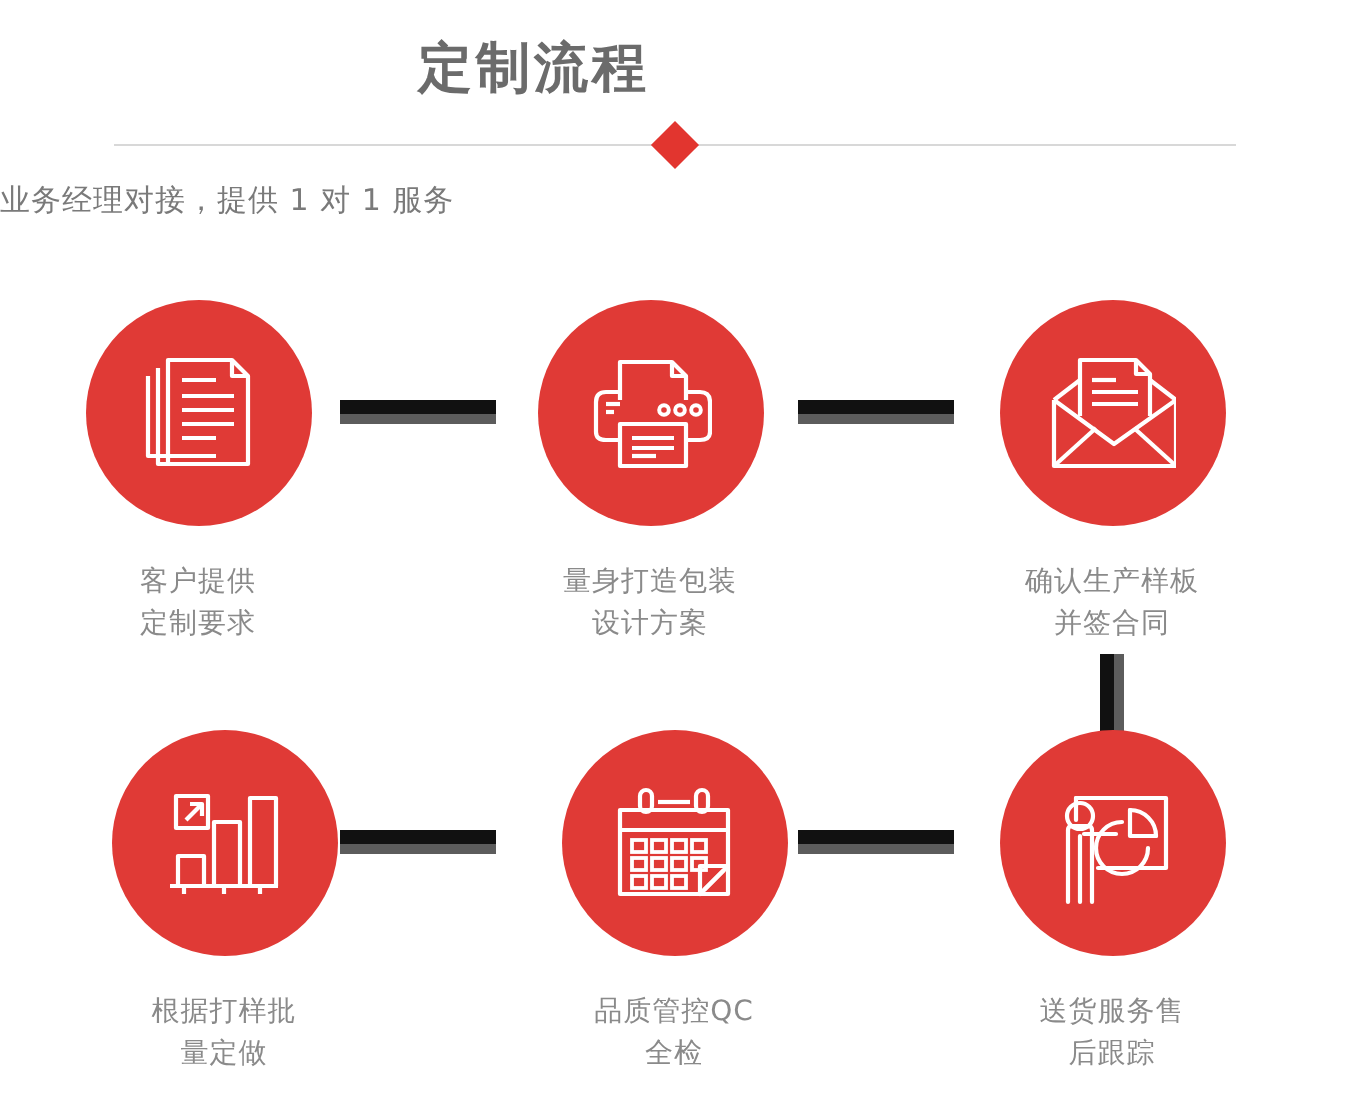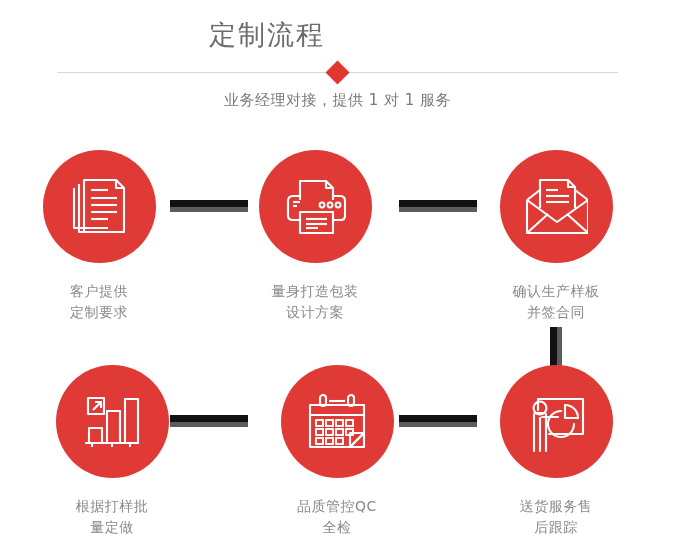--- a/index.html
+++ b/index.html
@@ -22,21 +22,21 @@
     width: 675px;
     height: 125px;
   }
   .page-title {
     position: absolute;
     top: 16px;
     left: 0;
     width: 534px;
     text-align: center;
     font-size: 27px;
-    font-weight: normal;
+    font-weight: bold;
     color: #6b6b6b;
     letter-spacing: 2px;
     line-height: 38px;
   }
   .divider-wrap {
     position: absolute;
     top: 72px;
     left: 57px;
     width: 561px;
     height: 1px;
@@ -57,21 +57,21 @@
     margin-left: -8.5px;
     margin-top: -8.5px;
     background: #e2352f;
     transform: rotate(45deg);
   }
   .subtitle {
     position: absolute;
     top: 89px;
     left: 0;
     width: 675px;
-    text-align: center;
+    text-align: left;
     font-size: 15px;
     color: #7a7a7a;
     letter-spacing: 0.5px;
     line-height: 22px;
   }
 
   
   .flow {
     position: absolute;
     top: 150px;
@@ -103,21 +103,21 @@
     text-align: center;
     font-size: 14px;
     color: #8a8a8a;
     line-height: 21px;
     letter-spacing: 0.5px;
     white-space: pre-line;
   }
 
   
   .step.s1 { left: 9px;   top: 0px; }
-  .step.s2 { left: 225px; top: 0px; }
+  .step.s2 { left: 235px; top: 0px; }
   .step.s3 { left: 466px; top: 0px; }
   .step.s4 { left: 22px;   top: 215px; }
   .step.s5 { left: 247px; top: 215px; }
   .step.s6 { left: 466px; top: 215px; }
 
   
   .conn-h {
     position: absolute;
     width: 78px;
     height: 12px;

